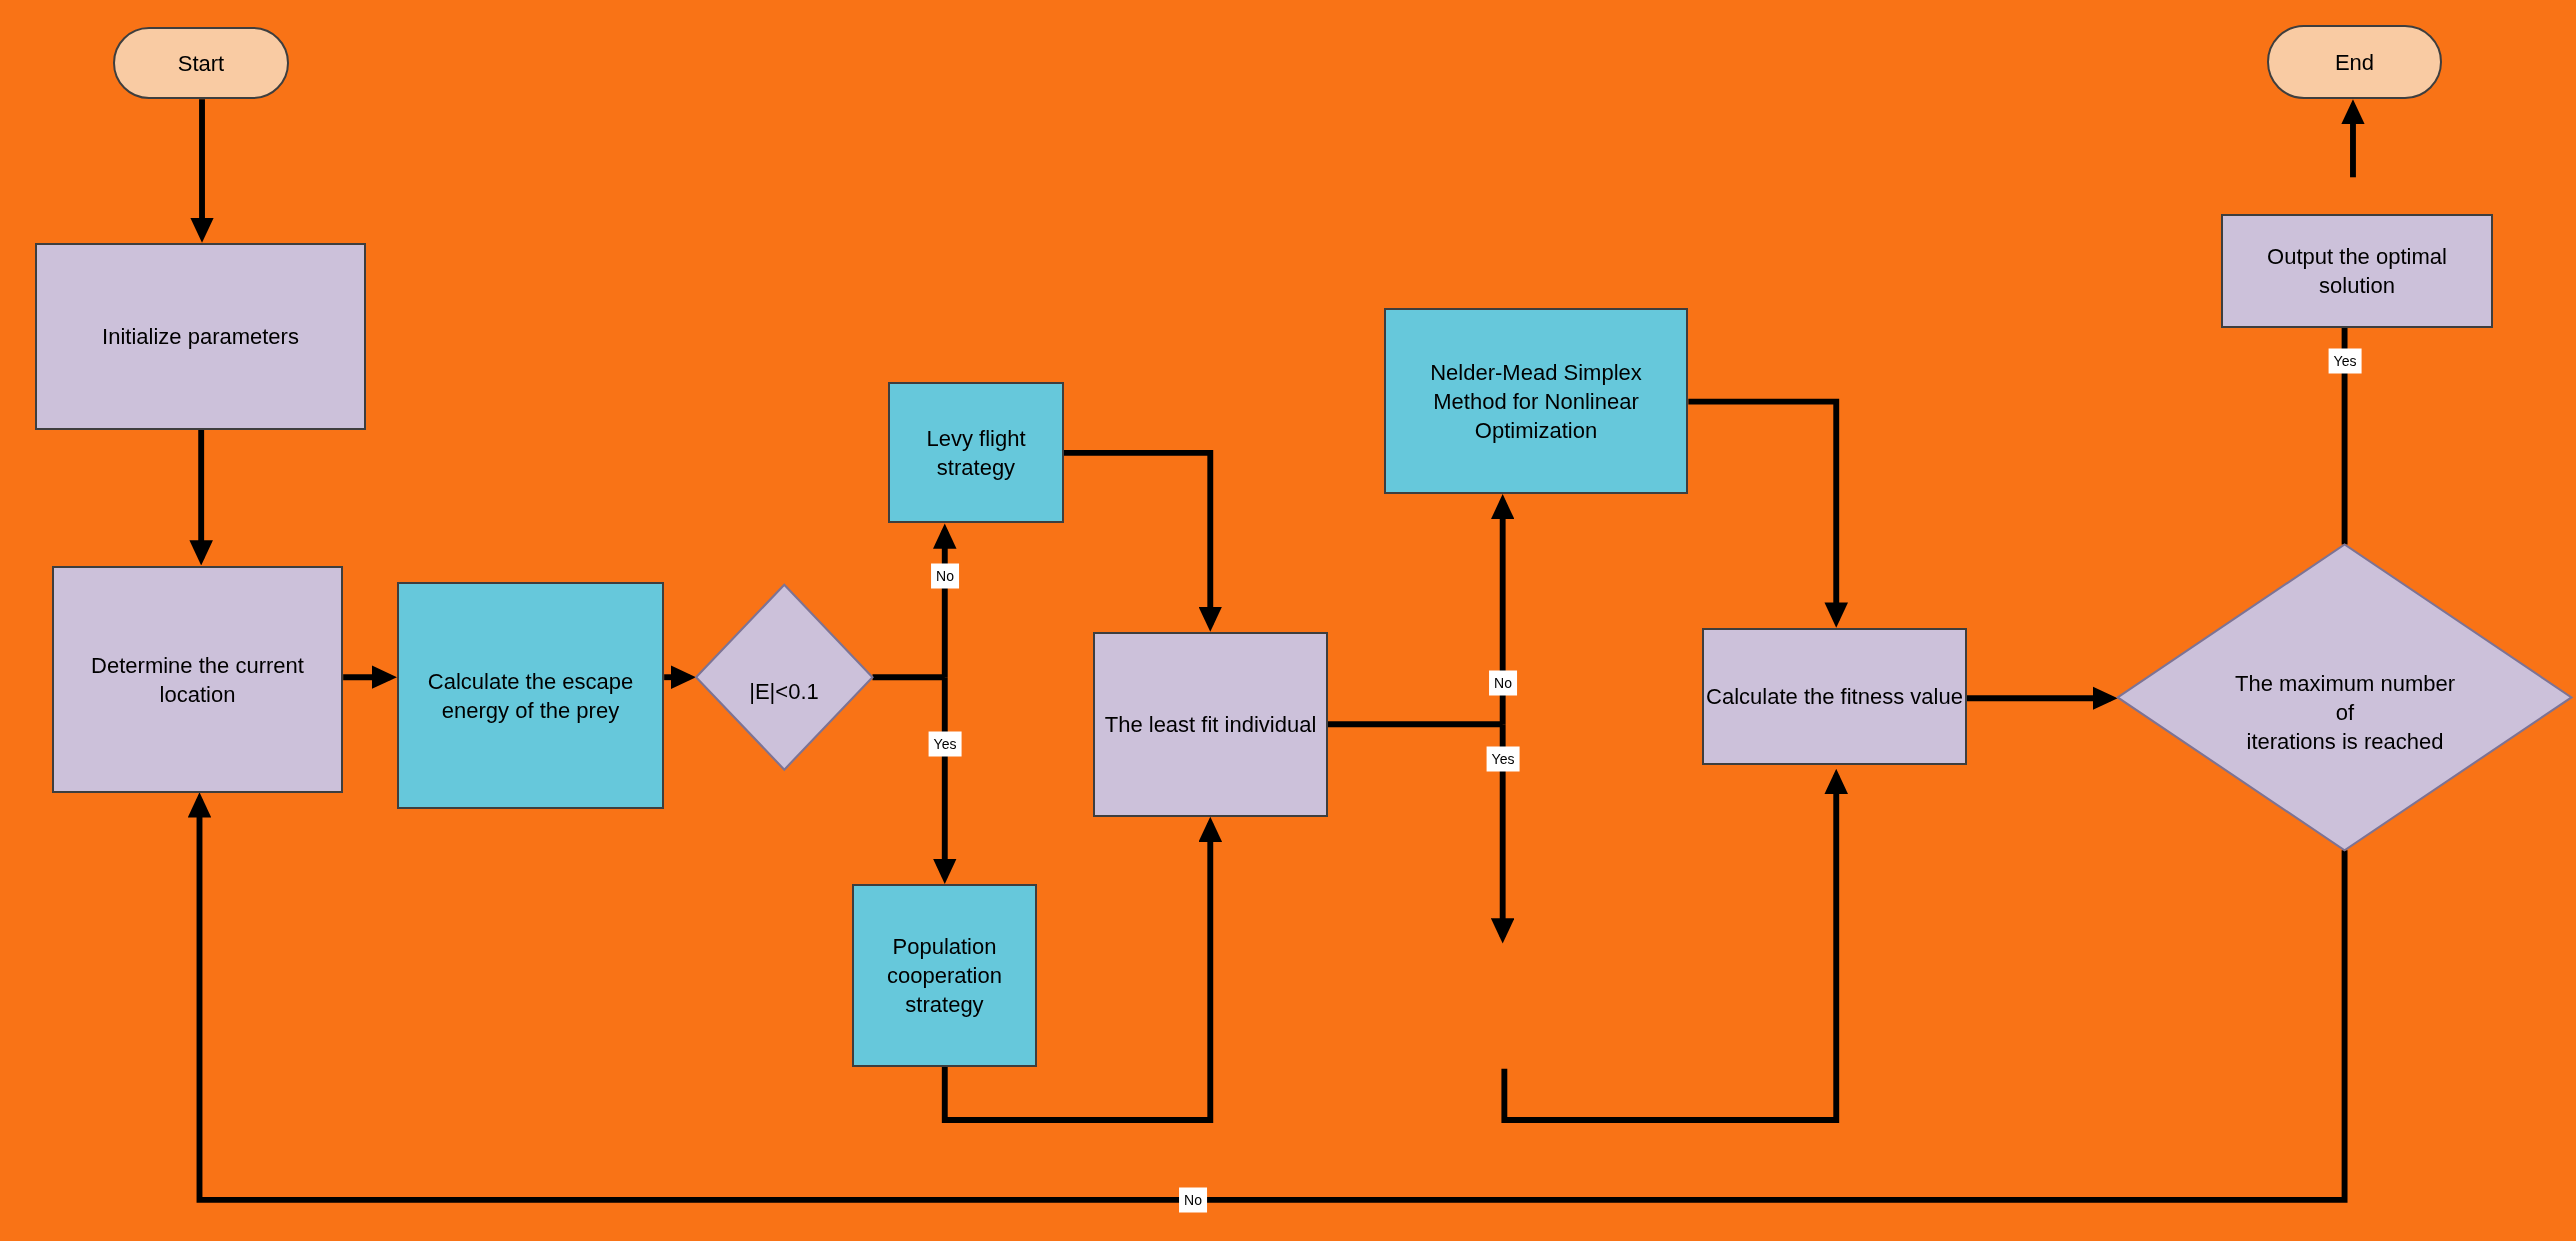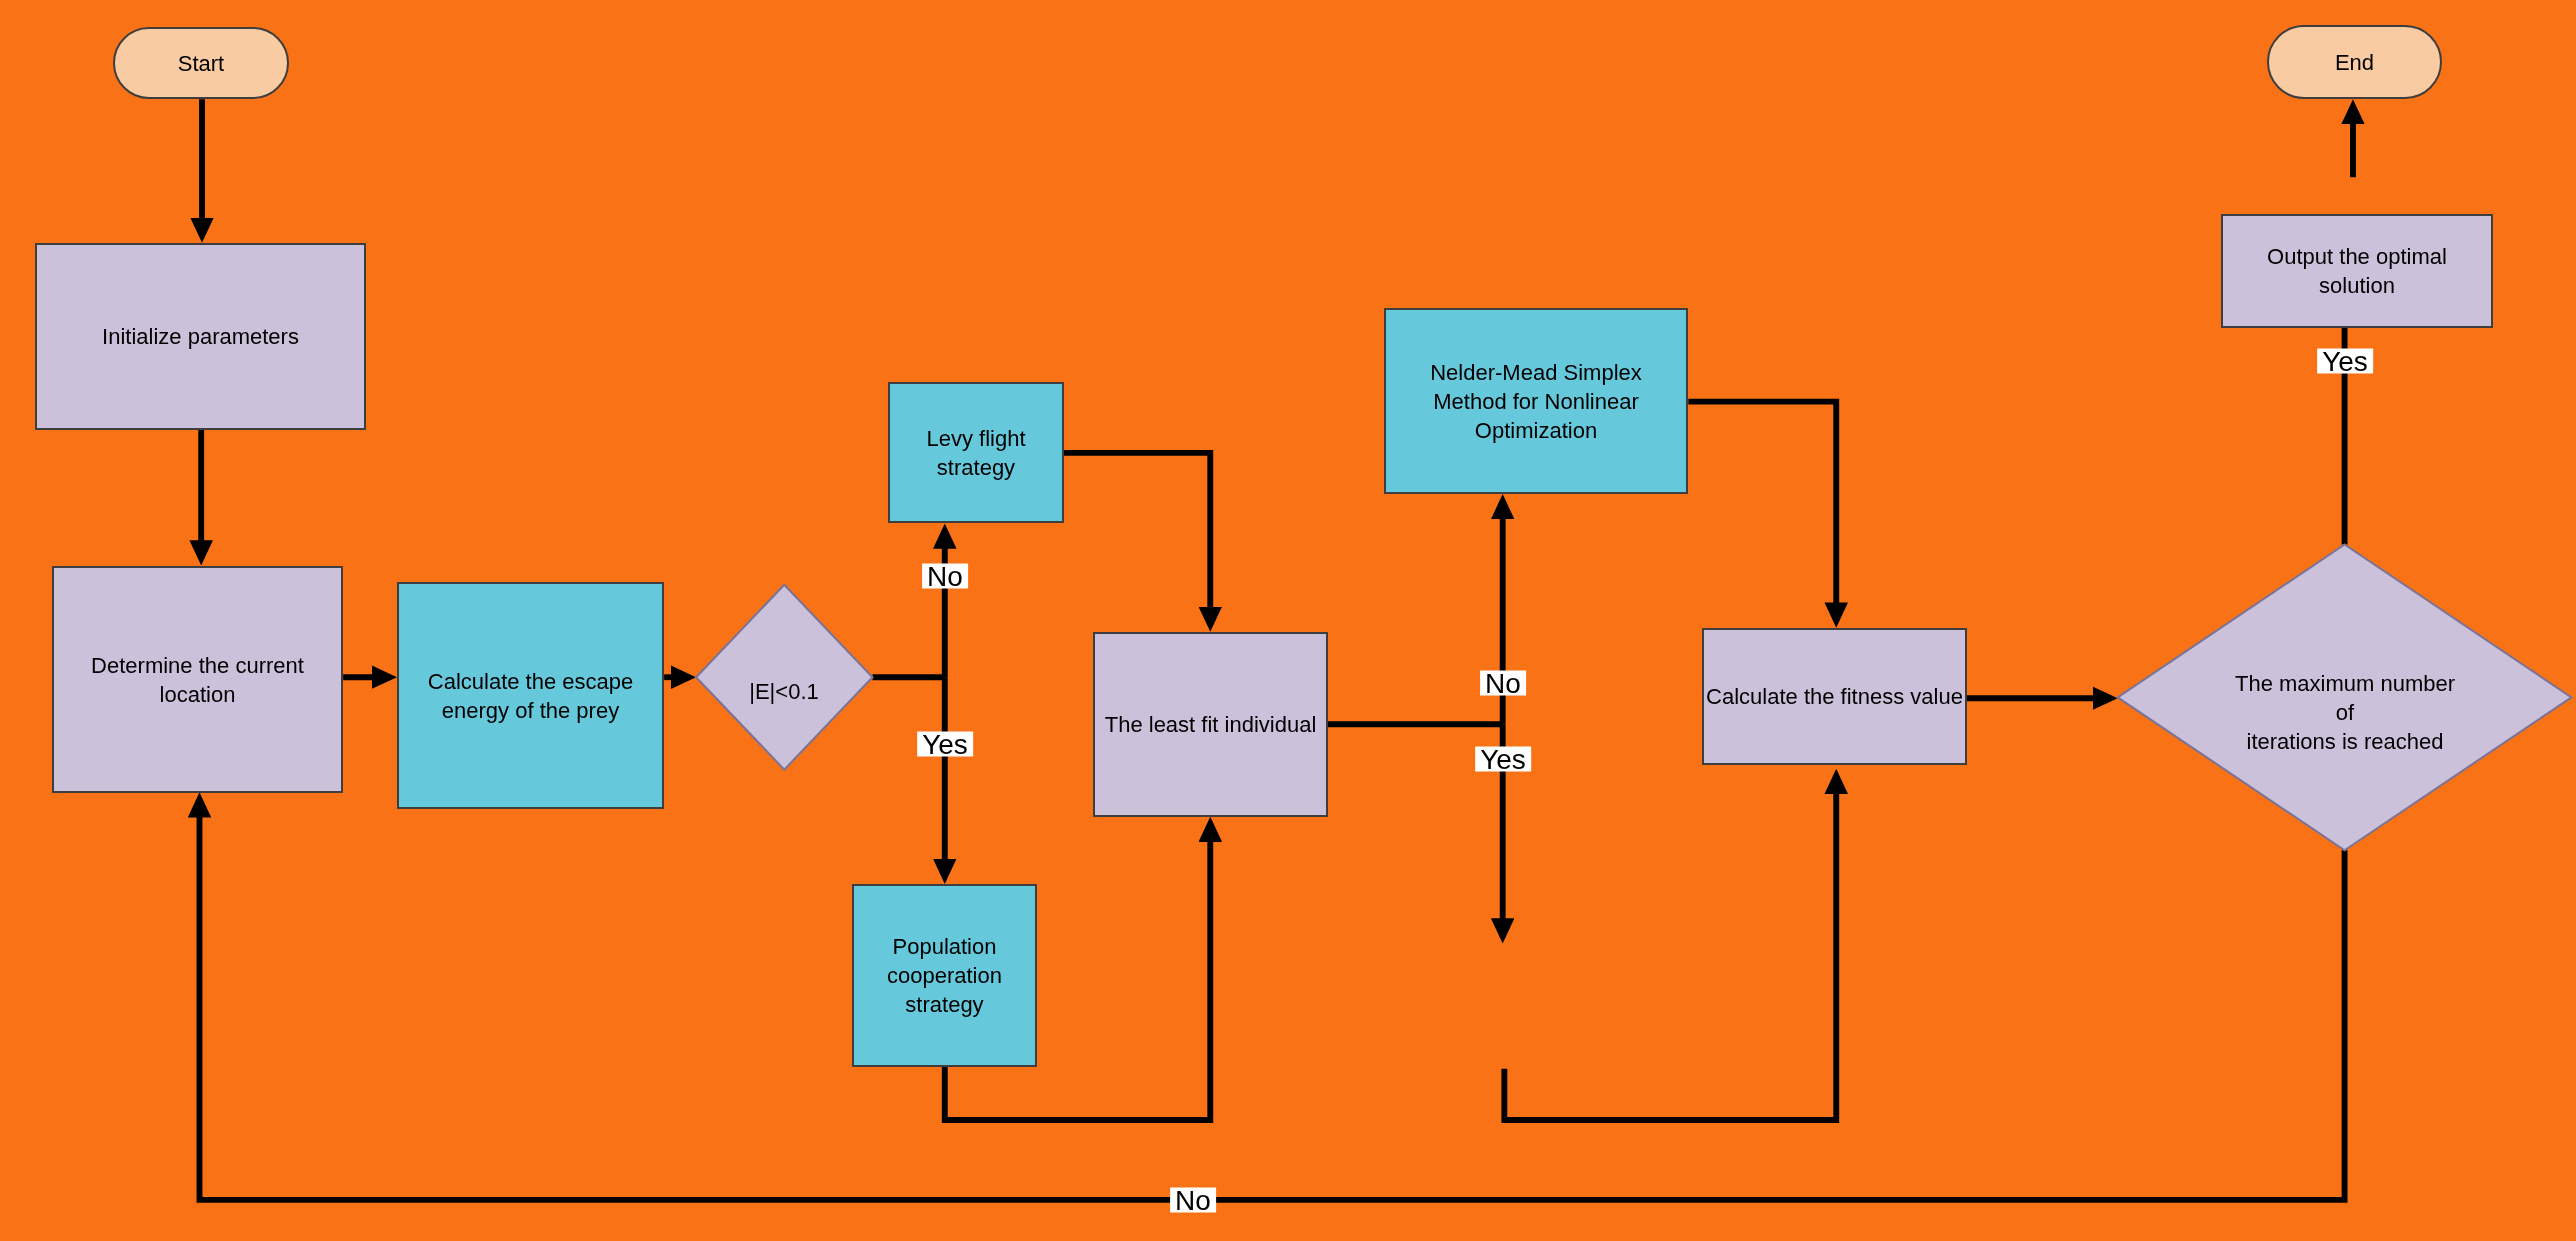--- a/index.html
+++ b/index.html
@@ -40,21 +40,21 @@
     text-align: center;
     white-space: pre-line;
     font-size: 22px;
     line-height: 29px;
   }
   .branch-label {
     position: absolute;
     transform: translate(-50%, -50%);
     background: #ffffff;
     padding: 0 5px;
-    font-size: 28px;
+    font-size: 14px;
     line-height: 25px;
   }
 </style>
 </head>
 <body>
 
 <div id="canvas">
 
   <svg id="connector-layer" viewBox="0 0 3065 1477" xmlns="http://www.w3.org/2000/svg">
     <defs>

